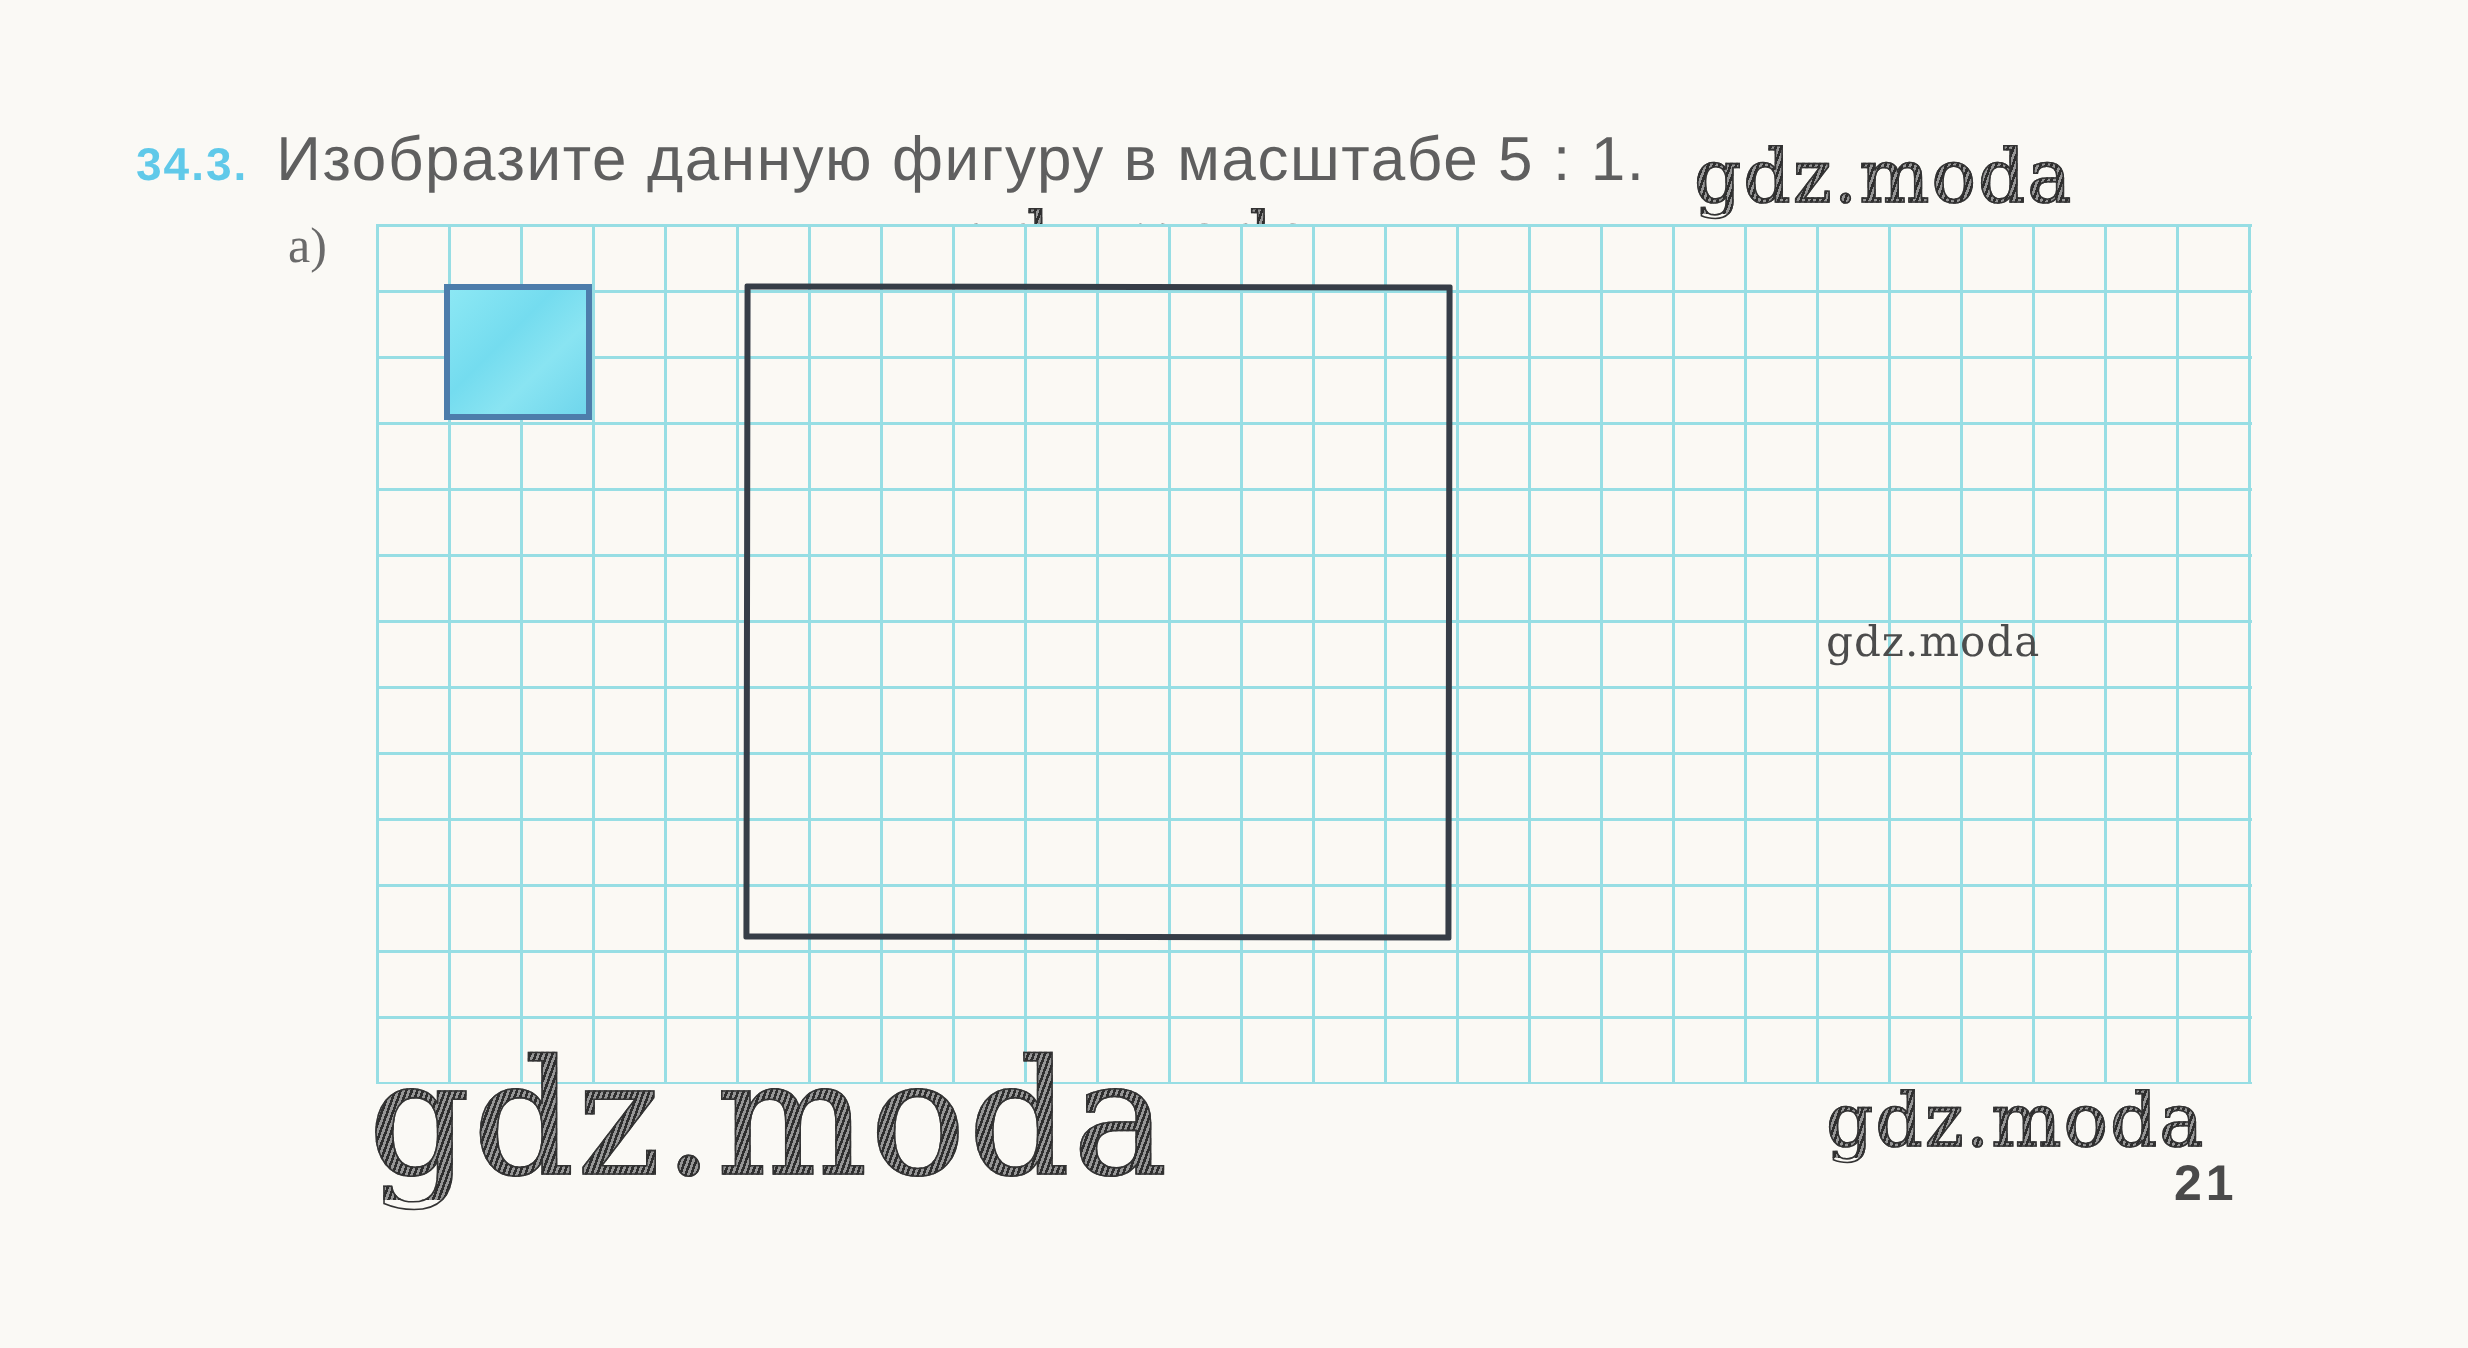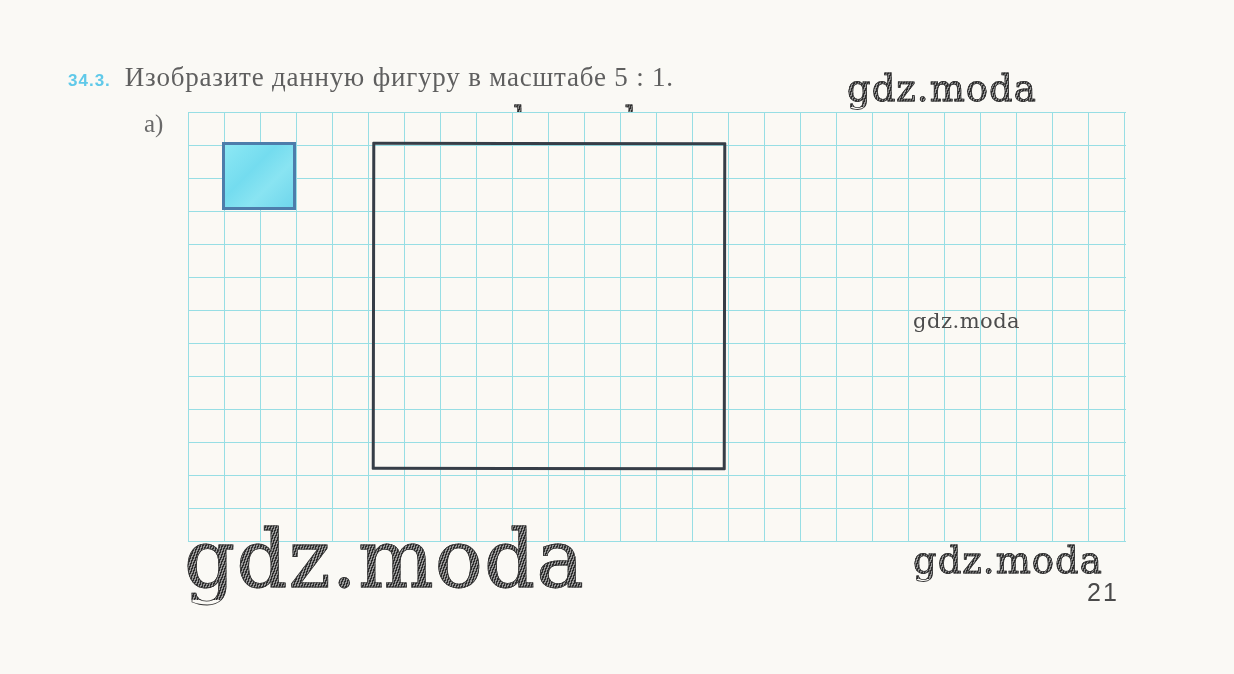--- a/index.html
+++ b/index.html
@@ -17,29 +17,29 @@
 
   
   .title-row {
     position: absolute;
     left: 68px; top: 62px;
     white-space: nowrap;
   }
   .problem-number {
     font-family: "Liberation Sans", sans-serif;
     font-weight: 700;
-    font-size: 17px;
+    font-size: 23px;
     color: #60c9e9;
     letter-spacing: 1px;
     margin-right: 14px;
     vertical-align: baseline;
   }
   .problem-statement {
-    font-family: Liberation Serif, serif;
-    font-size: 27px;
+    font-family: Liberation Sans, sans-serif;
+    font-size: 31px;
     color: #5f5f5f;
     letter-spacing: 0.8px;
   }
 
   .part-label {
     position: absolute;
     left: 144px; top: 110px;
     font-family: "Liberation Serif", serif;
     font-size: 25px;
     color: #6a6a6a;
@@ -104,21 +104,21 @@
   .wm-top-right    { left: 847px;  top: 70px;  font-size: 37px; }
   .wm-mid-right    { left: 913px;  top: 311px; font-size: 21px; color: #4c4c4c; letter-spacing: 0.5px; }
   .wm-bottom-big   { left: 184px;  top: 520px; font-size: 80px; }
   .wm-bottom-right { left: 913px;  top: 542px; font-size: 37px; }
 
   
   .page-number {
     position: absolute;
     left: 1087px; top: 578px;
     font-family: "Liberation Sans", sans-serif;
-    font-weight: 400;
+    font-weight: 700;
     font-size: 25px;
     letter-spacing: 2px;
     color: #4a4a4a;
   }
 </style>
 </head>
 <body>
 
 <div class="page">
 

